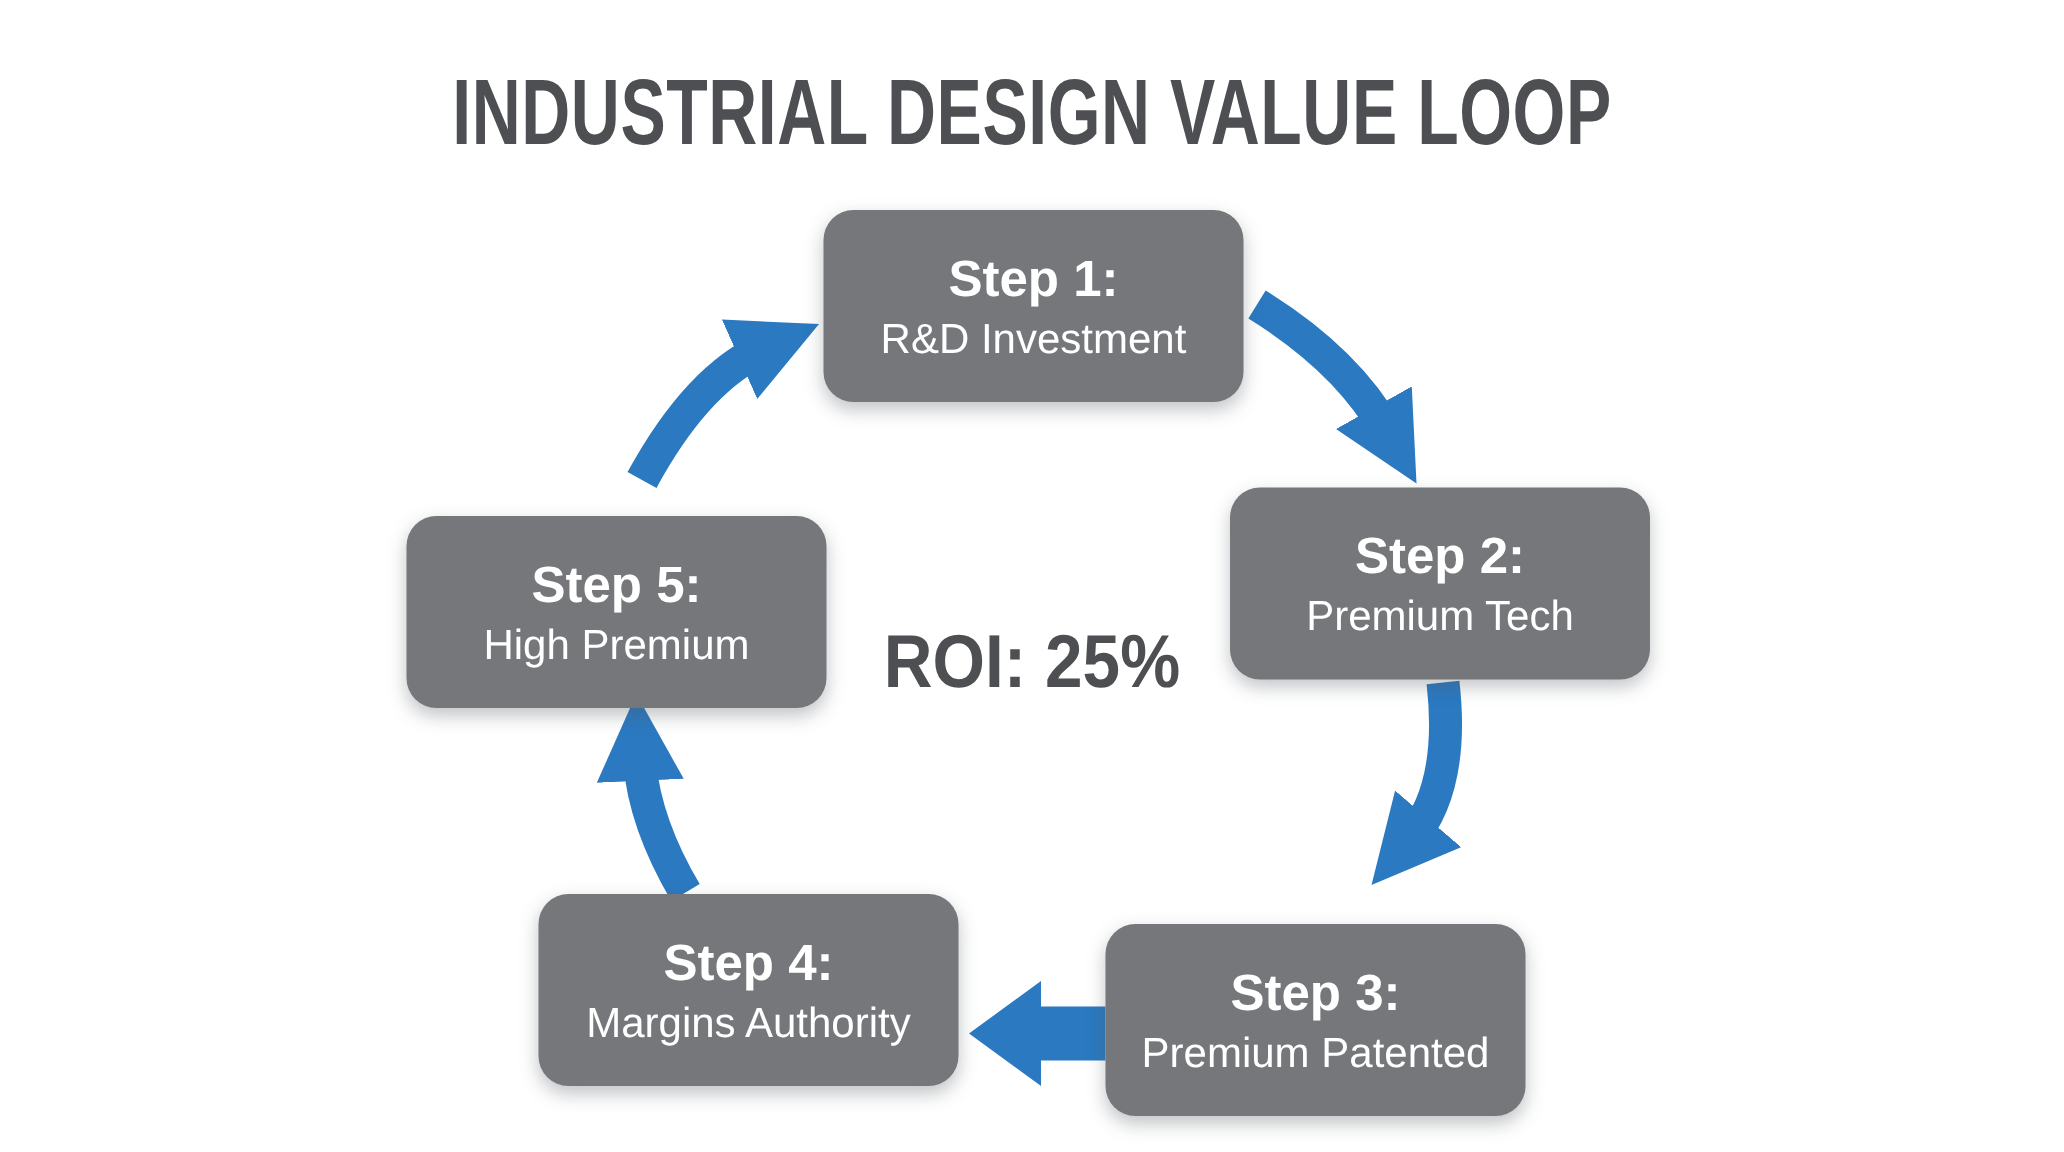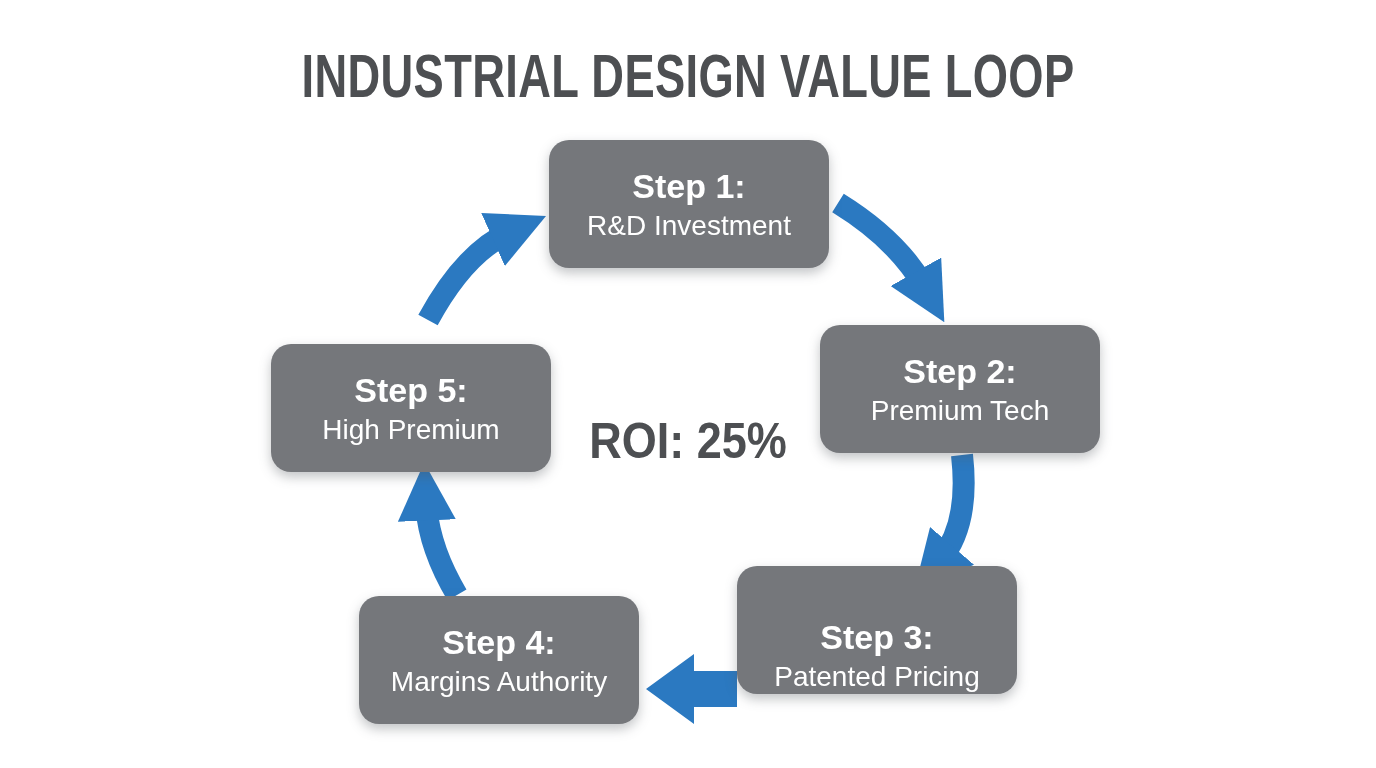--- a/index.html
+++ b/index.html
@@ -36,21 +36,21 @@
     box-shadow:0 5px 12px rgba(80,85,92,.35);
     display:flex;flex-direction:column;align-items:center;justify-content:center;
     color:var(--box-text);
     text-align:center;
     line-height:1.26;
   }
   .step-label{font-size:34px;font-weight:700;}
   .step-name{font-size:28px;font-weight:400;}
   .box1{left:549px;top:140px;}
   .box2{left:784px;top:325px;margin-left:36px;}
-  .box3{left:737px;top:566px;justify-content:flex-end;}
+  .box3{left:737px;top:616px;}
   .box4{left:359px;top:596px;}
   .box5{left:271px;top:344px;}
   .roi{
     position:absolute;left:688px;top:441px;
     transform:translate(-50%,-50%) scaleX(.9);
     font-size:50px;font-weight:700;
     color:var(--title-text);
     white-space:nowrap;
   }
 </style>
@@ -79,21 +79,21 @@
     <div class="step-name">R&amp;D Investment</div>
   </div>
 
   <div class="step-box box2">
     <div class="step-label">Step 2:</div>
     <div class="step-name">Premium Tech</div>
   </div>
 
   <div class="step-box box3">
     <div class="step-label">Step 3:</div>
-    <div class="step-name">Patented Pricing</div>
+    <div class="step-name">Premium Patented</div>
   </div>
 
   <div class="step-box box4">
     <div class="step-label">Step 4:</div>
     <div class="step-name">Margins Authority</div>
   </div>
 
   <div class="step-box box5">
     <div class="step-label">Step 5:</div>
     <div class="step-name">High Premium</div>

